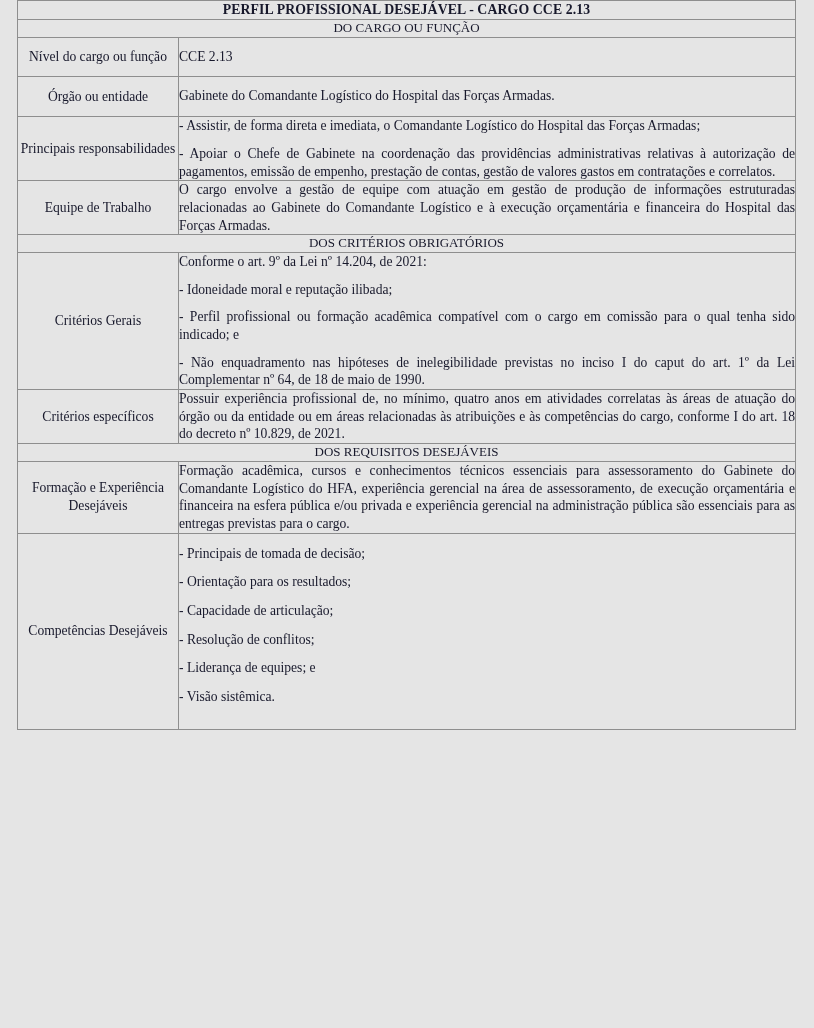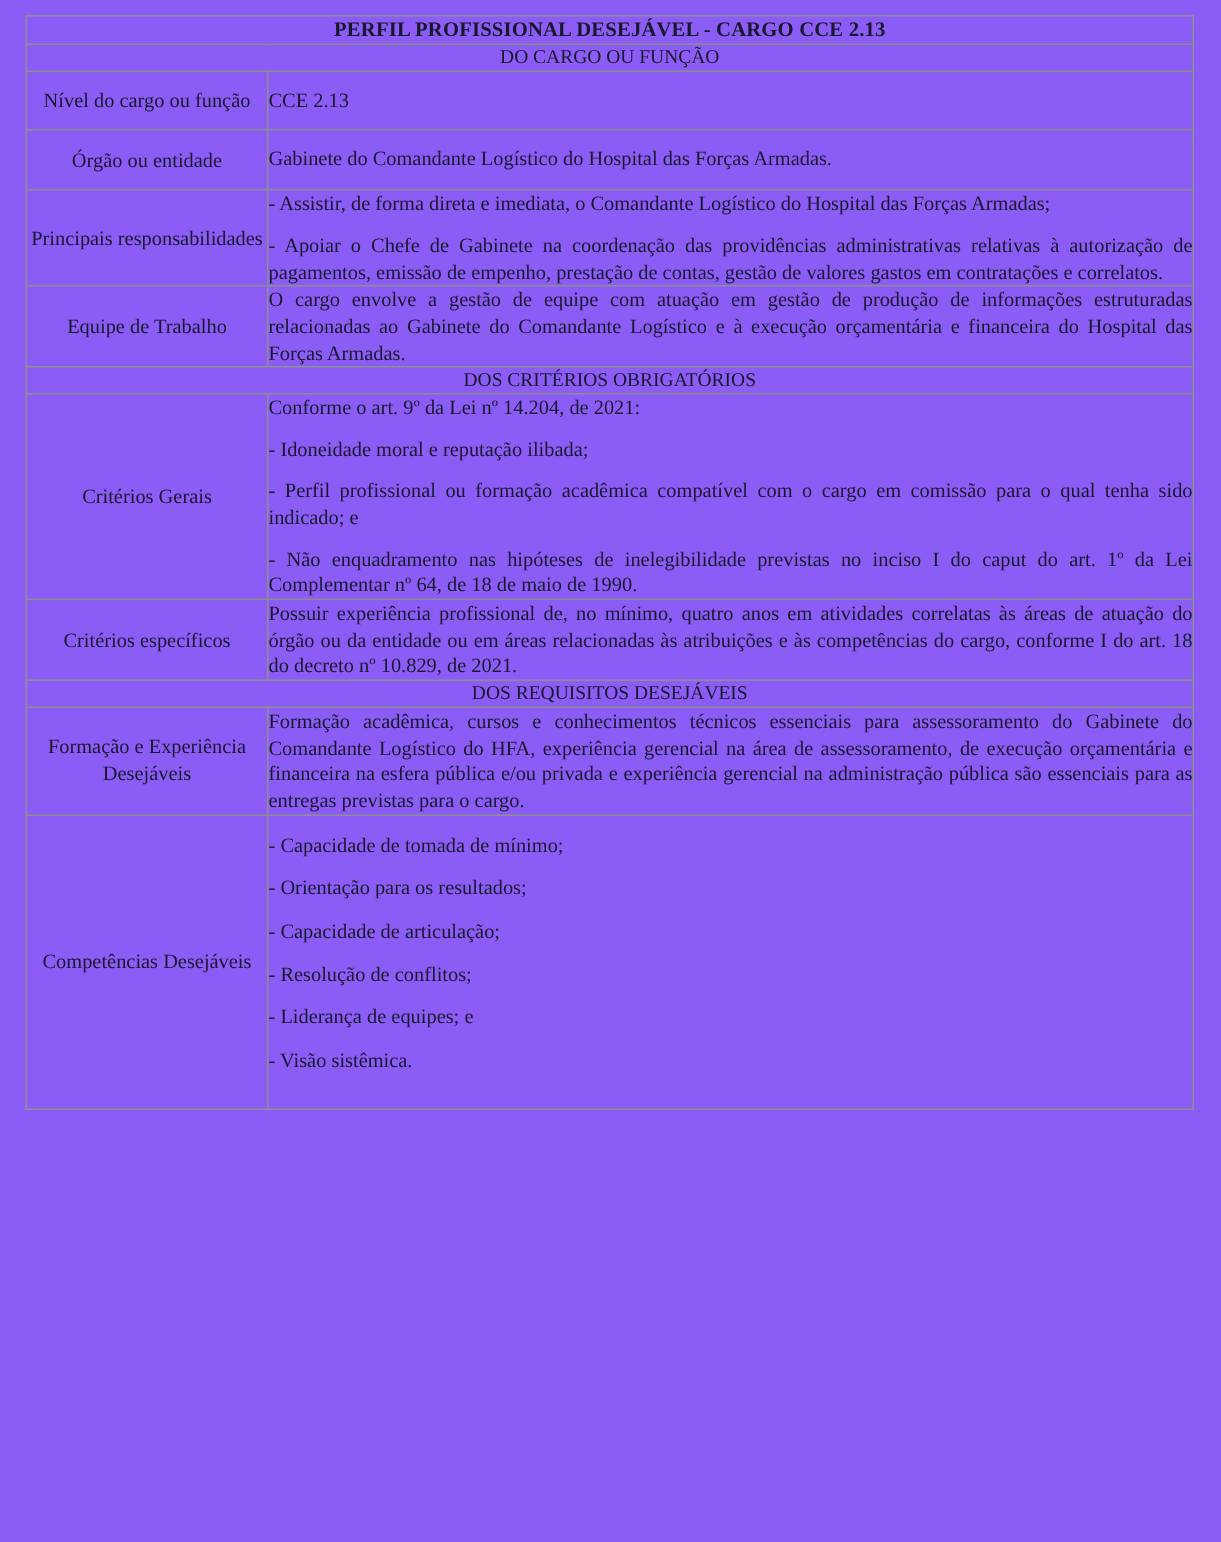--- a/index.html
+++ b/index.html
@@ -12,23 +12,23 @@
     height: 1028px;
     font-family: "Liberation Serif", "DejaVu Serif", serif;
     color: #17182b;
     overflow: hidden;
   }
 
   #page {
     position: relative;
     width: 814px;
     height: 1028px;
-    background: #8b5cf6;
+    background: #e5e5e5;
     box-sizing: border-box;
-    padding: 10px 19px 0 17px;
+    padding: 0 19px 0 17px;
   }
 
   table.profile {
     width: 778px;
     border-collapse: collapse;
     table-layout: fixed;
     font-size: 13.6px;
     line-height: 1.30;
   }
 
@@ -169,21 +169,21 @@
       </tr>
 
       <tr>
         <td class="label-cell">Formação e Experiência Desejáveis</td>
         <td class="value-cell">Formação acadêmica, cursos e conhecimentos técnicos essenciais para assessoramento do Gabinete do Comandante Logístico do HFA, experiência gerencial na área de assessoramento, de execução orçamentária e financeira na esfera pública e/ou privada e experiência gerencial na administração pública são essenciais para as entregas previstas para o cargo.</td>
       </tr>
 
       <tr>
         <td class="label-cell">Competências Desejáveis</td>
         <td class="value-cell bullets">
-          <p class="listline">- Capacidade de tomada de mínimo;</p>
+          <p class="listline">- Principais de tomada de decisão;</p>
           <p class="listline">- Orientação para os resultados;</p>
           <p class="listline">- Capacidade de articulação;</p>
           <p class="listline">- Resolução de conflitos;</p>
           <p class="listline">- Liderança de equipes; e</p>
           <p class="listline">- Visão sistêmica.</p>
         </td>
       </tr>
 
     </tbody>
   </table>

